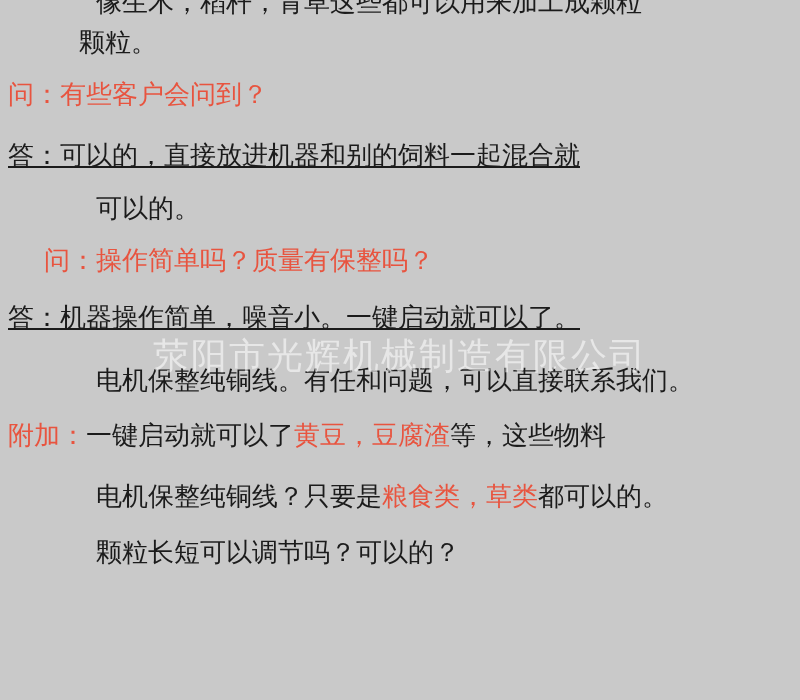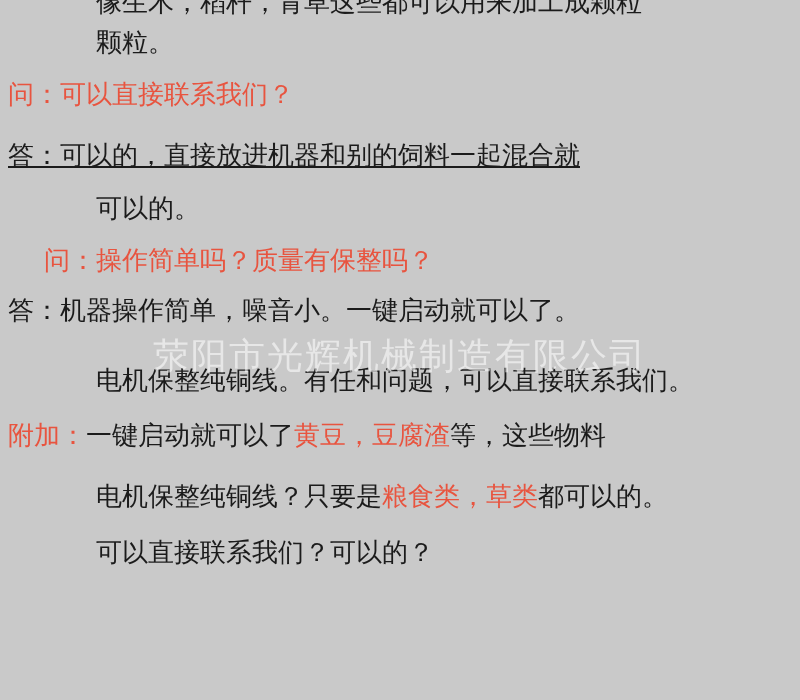--- a/index.html
+++ b/index.html
@@ -52,26 +52,26 @@
 
   .seg-red {
     color: #e8543f;
   }
   .seg-black {
     color: #1b1b1b;
   }
 
   
   .l0 { position: absolute; left: 88px; top: -10px; }
-  .l1 { position: absolute; left: 88px; top: 30px; }
+  .l1 { position: absolute; left: 71px; top: 30px; }
   .l2 { position: absolute; left: 0px;  top: 82px; }
   .l3 { position: absolute; left: 0px;  top: 143px; text-decoration: underline; }
   .l4 { position: absolute; left: 88px; top: 196px; }
   .l5 { position: absolute; left: 0px;  top: 248px; margin-left: 36px; }
-  .l6 { position: absolute; left: 0px;  top: 298px; }
+  .l6 { position: absolute; left: 0px;  top: 305px; text-decoration: underline; }
   .l7 { position: absolute; left: 88px; top: 368px; text-align: center; }
   .l8 { position: absolute; left: 0px;  top: 423px; }
   .l9 { position: absolute; left: 88px; top: 484px; }
   .l10 { position: absolute; left: 88px; top: 540px; }
 </style>
 </head>
 <body>
 
 <div id="page">
 
@@ -81,21 +81,21 @@
 
     <div class="line l0">
       <span class="seg-black">像生木，稻杆，青草这些都可以用来加工成颗粒</span>
     </div>
 
     <div class="line l1">
       <span class="seg-black">颗粒。</span>
     </div>
 
     <div class="line l2">
-      <span class="seg-red">问：可以直接联系我们？</span>
+      <span class="seg-red">问：有些客户会问到？</span>
     </div>
 
     <div class="line l3">
       <span class="seg-black">答：可以的，直接放进机器和别的饲料一起混合就</span>
     </div>
 
     <div class="line l4">
       <span class="seg-black">可以的。</span>
     </div>
 
@@ -113,17 +113,17 @@
 
     <div class="line l8">
       <span class="seg-red">附加：</span><span class="seg-black">一键启动就可以了</span><span class="seg-red">黄豆，豆腐渣</span><span class="seg-black">等，这些物料</span>
     </div>
 
     <div class="line l9">
       <span class="seg-black">电机保整纯铜线？只要是</span><span class="seg-red">粮食类，草类</span><span class="seg-black">都可以的。</span>
     </div>
 
     <div class="line l10">
-      <span class="seg-black">可以直接联系我们？可以的？</span>
+      <span class="seg-black">颗粒长短可以调节吗？可以的？</span>
     </div>
 
   </div>
 </div>
 
 </body></html>

